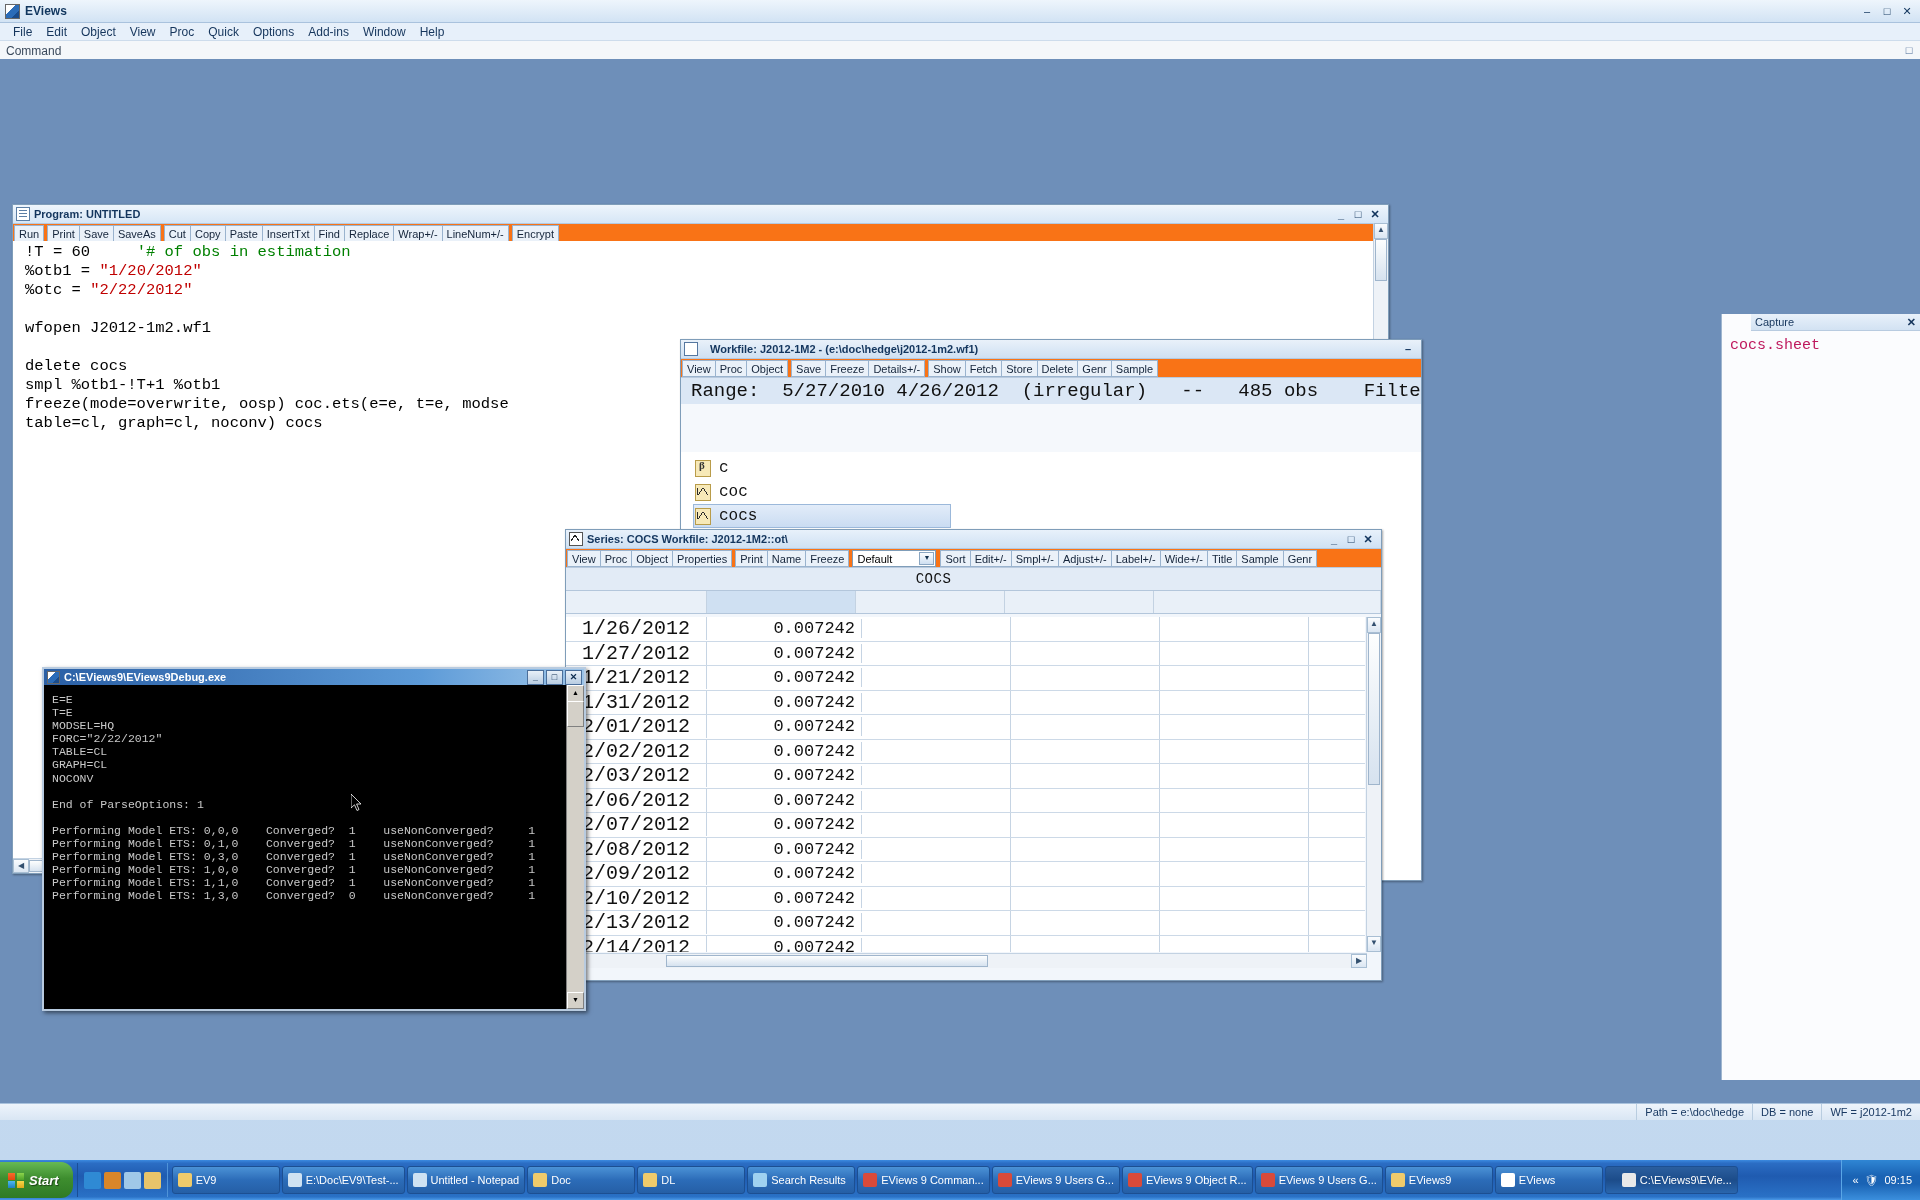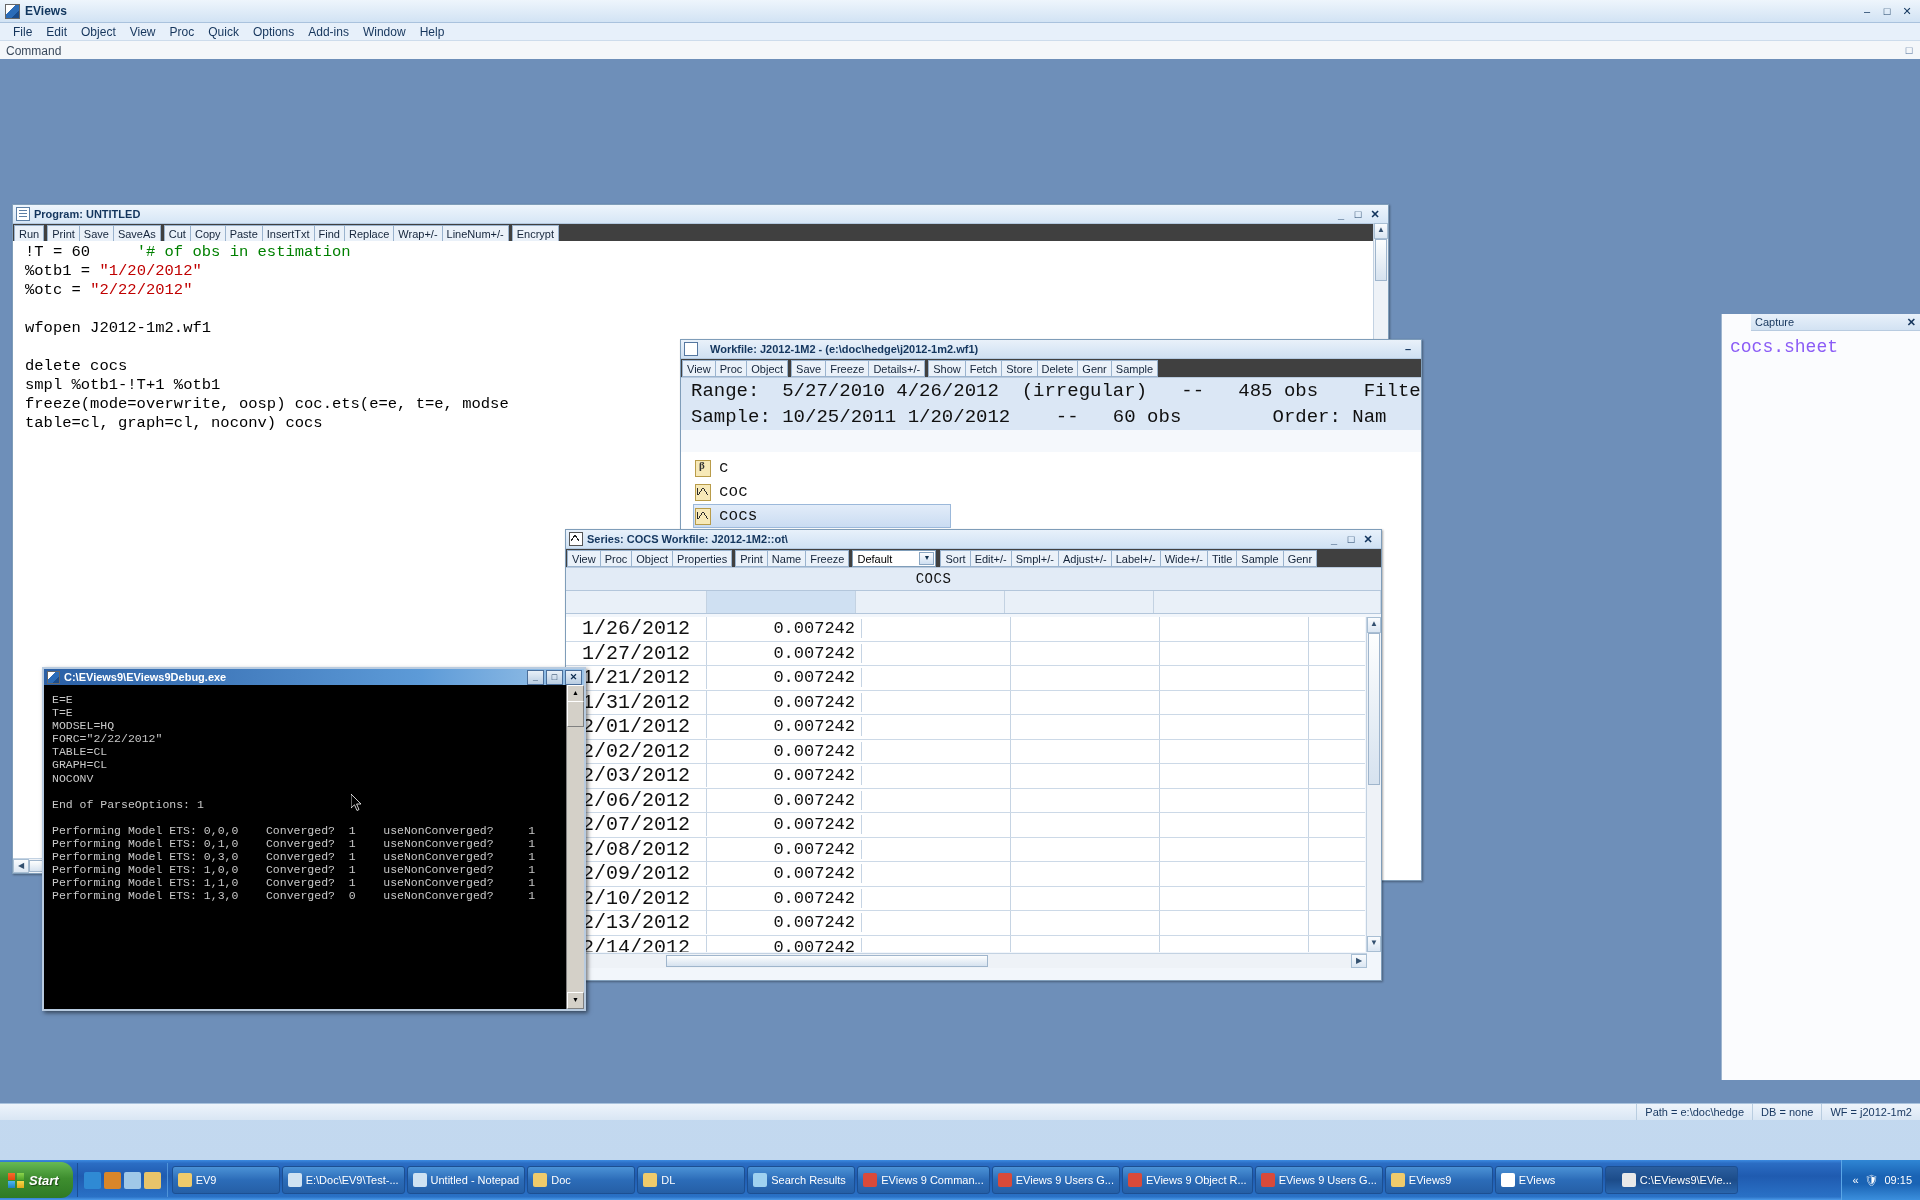--- a/index.html
+++ b/index.html
@@ -35,21 +35,21 @@
   .ev-workspace{position:absolute;left:0;top:59px;right:0;bottom:40px;background:#6e8fb9;}
 
   
   .child-win{position:absolute;background:#f0f4f9;
     border:1px solid #7f9db9;box-shadow:1px 1px 2px rgba(0,0,0,.35);}
   .cw-title{height:18px;background:linear-gradient(#e9f1fa,#cfe0f2);
     display:flex;align-items:center;padding:0 3px;border-bottom:1px solid #b4c9e0;}
   .cw-title .t{font-size:11px;font-weight:bold;color:#13355d;margin-left:4px;white-space:nowrap;}
   .cw-ctrl{margin-left:auto;display:flex;gap:3px;padding-right:3px;}
   .cw-ctrl span{font-size:11px;font-weight:bold;color:#13355d;width:14px;text-align:center;}
-  .cw-toolbar{height:17px;background:#404040;border-bottom:1px solid #b9cade;
+  .cw-toolbar{height:17px;background:#f97316;border-bottom:1px solid #b9cade;
     display:flex;align-items:stretch;padding:1px 0 0 1px;}
   .tb{font-size:11px;color:#14243a;padding:0 4px;display:flex;align-items:center;
     border:1px solid #9ab3ce;background:#eaf1f9;margin-right:-1px;height:15px;white-space:nowrap;}
   .tb.gap{margin-left:4px;}
 
   
   #prog-win{left:12px;top:145px;width:1375px;height:668px;background:#fff;}
   #prog-win .cw-title{background:linear-gradient(#eef5fc,#d6e6f6);}
   .prog-icon{width:12px;height:12px;background:#fff;border:1px solid #5c7fa5;
     display:inline-block;position:relative;}
@@ -147,21 +147,21 @@
     border:1px solid #fff;border-right-color:#808080;border-bottom-color:#808080;}
   .con-cursor{position:absolute;left:351px;top:735px;width:12px;height:18px;z-index:50;}
 
   
   #cap-panel{position:absolute;right:0;top:255px;width:198px;bottom:40px;
     background:#fbfcfe;border-left:1px solid #9fb6cf;}
   .cap-hdr{height:16px;background:linear-gradient(#e9f1fa,#d2e2f3);display:flex;align-items:center;
     padding:0 4px;border-bottom:1px solid #b8cbe0;margin-left:29px;}
   .cap-hdr .lbl{font-size:11px;color:#15355c;}
   .cap-hdr .x{margin-left:auto;font-size:11px;color:#15355c;font-weight:bold;}
-  .cap-text{font-family:"Liberation Mono", monospace;font-size:18px;color:#8b5cf6;
+  .cap-text{font-family:"Liberation Mono", monospace;font-size:15px;color:#be185d;
     padding:6px 0 0 8px;white-space:pre;}
 
   
   #statusbar{position:absolute;left:0;right:0;bottom:40px;height:16px;
     background:linear-gradient(#eef4fb,#d9e6f4);border-top:1px solid #a9c2dd;
     display:flex;align-items:center;font-size:11px;color:#1a3a63;}
   #statusbar .seg{padding:0 8px;border-left:1px solid #b9cde0;height:100%;
     display:flex;align-items:center;}
   #statusbar .spacer{flex:1;}
 
@@ -284,21 +284,20 @@
         <div class="tb">Freeze</div>
         <div class="tb">Details+/-</div>
         <div class="tb gap">Show</div>
         <div class="tb">Fetch</div>
         <div class="tb">Store</div>
         <div class="tb">Delete</div>
         <div class="tb">Genr</div>
         <div class="tb">Sample</div>
       </div>
       <div class="wf-info">Range:  5/27/2010 4/26/2012  (irregular)   --   485 obs    Filter:</div>
-      <div class="wf-info">Sample: 10/25/2011 1/20/2012    --   60 obs        Order: Nam</div>
       <div class="wf-list" id="wf-list">
           <div class="wf-item">
             <span class="wf-ico beta"></span>
             <span>c</span>
           </div>
           <div class="wf-item">
             <span class="wf-ico ser"></span>
             <span>coc</span>
           </div>
           <div class="wf-item sel">

